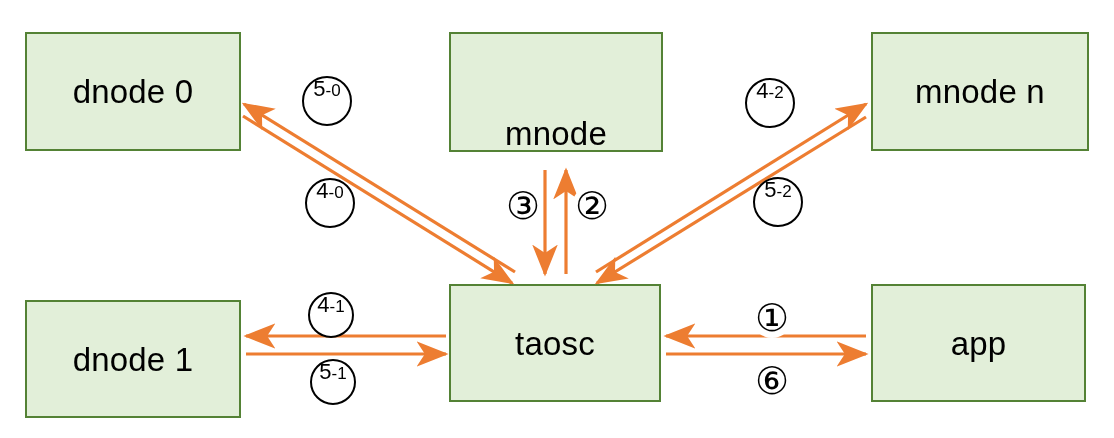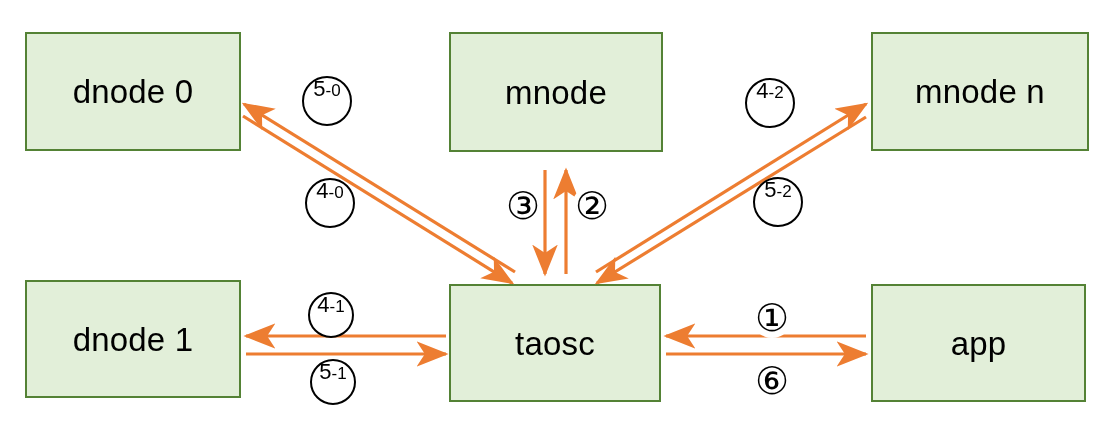--- a/index.html
+++ b/index.html
@@ -112,29 +112,29 @@
       <line x1="866" y1="336" x2="666" y2="336" marker-end="url(#ah)"></line>
 
       <line x1="666" y1="354" x2="866" y2="354" marker-end="url(#ah)"></line>
     </g>
   </svg>
 
   <div class="node-box" style="left:25px;top:32px;width:216px;height:119px;">
     <span class="node-label">dnode 0</span>
   </div>
 
-  <div class="node-box" style="left:449px;top:32px;width:214px;height:120px;">
+  <div class="node-box" style="left:449px;top:32px;width:214px;height:120px;align-items:flex-end;">
     <span class="node-label">mnode</span>
   </div>
 
   <div class="node-box" style="left:871px;top:32px;width:218px;height:119px;">
     <span class="node-label">mnode n</span>
   </div>
 
-  <div class="node-box" style="left:25px;top:280px;width:216px;height:118px;text-align:center;">
+  <div class="node-box" style="left:25px;top:300px;width:216px;height:118px;text-align:center;">
     <span class="node-label">dnode 1</span>
   </div>
 
   <div class="node-box" style="left:449px;top:284px;width:212px;height:118px;justify-content:center;">
     <span class="node-label">taosc</span>
   </div>
 
   <div class="node-box" style="left:871px;top:284px;width:215px;height:118px;align-items:center;">
     <span class="node-label">app</span>
   </div>

